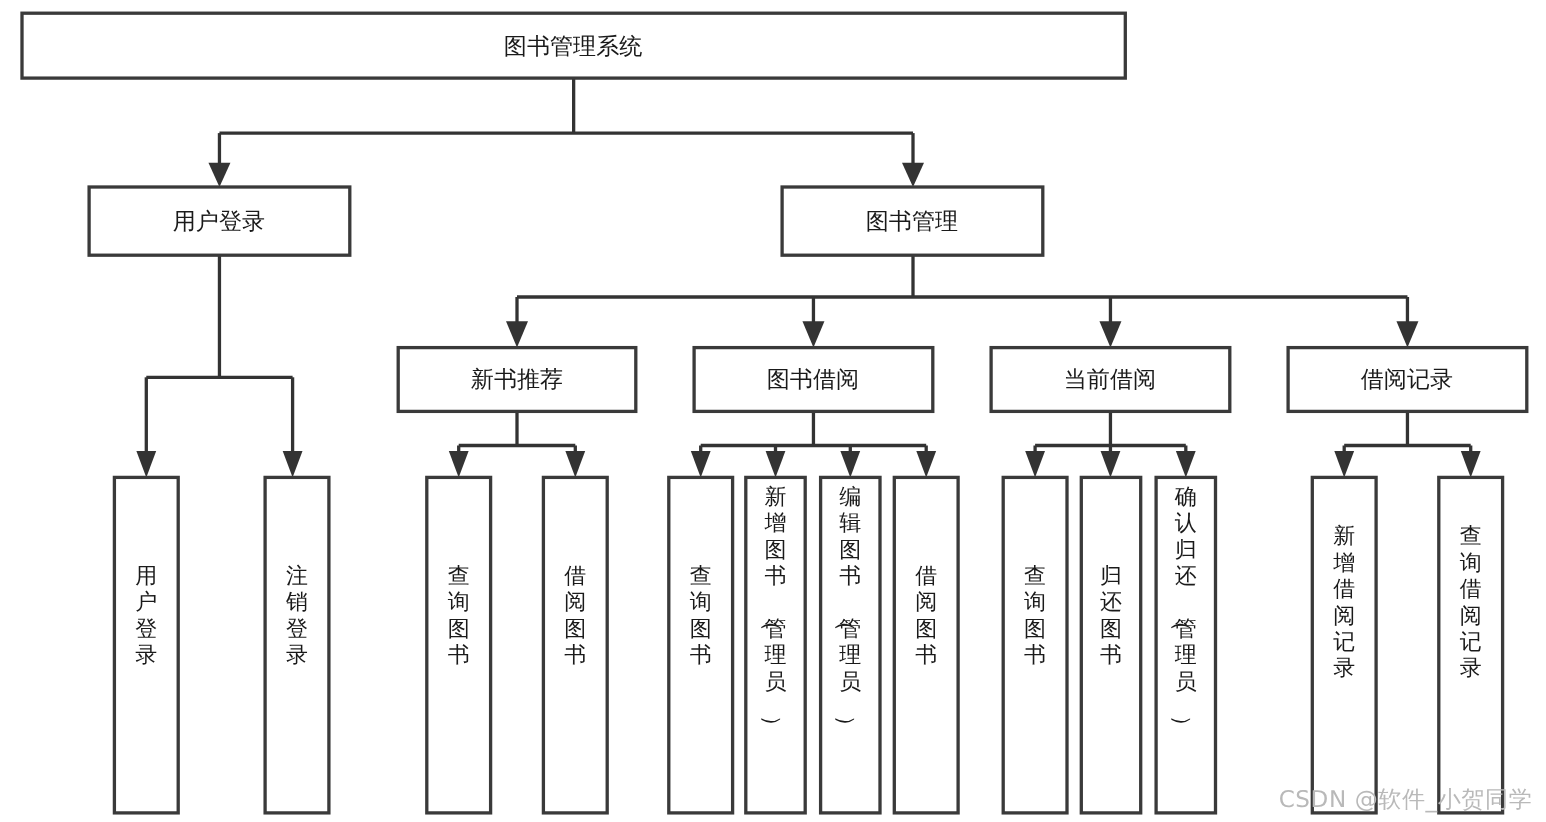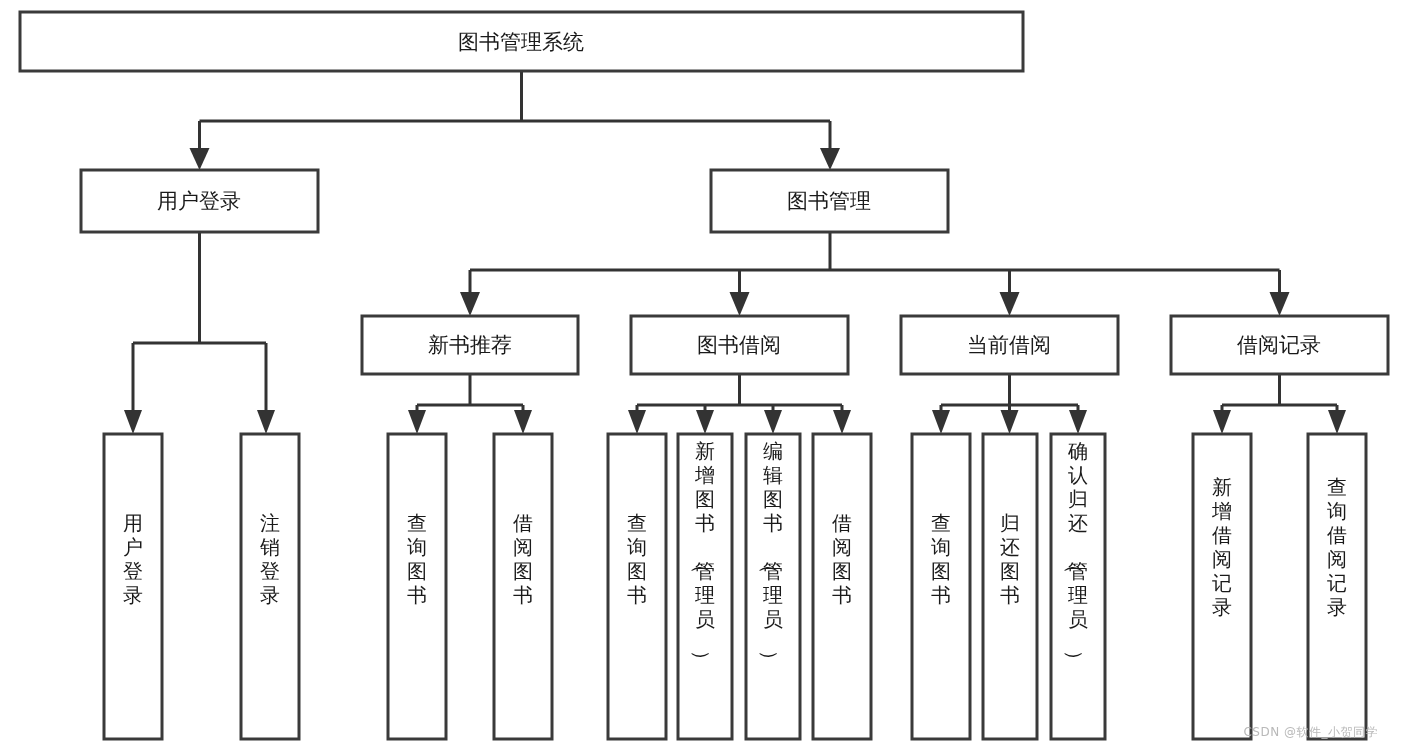--- a/index.html
+++ b/index.html
@@ -54,24 +54,24 @@
     dominant-baseline: middle;
   }
   .node-label-v {
     font-family: "DejaVu Sans", "Liberation Sans", sans-serif;
     font-size: 20px;
     fill: #1a1a1a;
     text-anchor: middle;
   }
   .watermark {
     position: absolute;
-    right: 27px;
+    right: 12px;
     bottom: 6px;
     font-family: "DejaVu Sans", "Liberation Sans", sans-serif;
-    font-size: 12px;
+    font-size: 21px;
     color: #b9b9b9;
     white-space: nowrap;
     letter-spacing: 0.5px;
     pointer-events: none;
   }
 </style>
 </head>
 <body>
 
 <div id="diagram-root">

